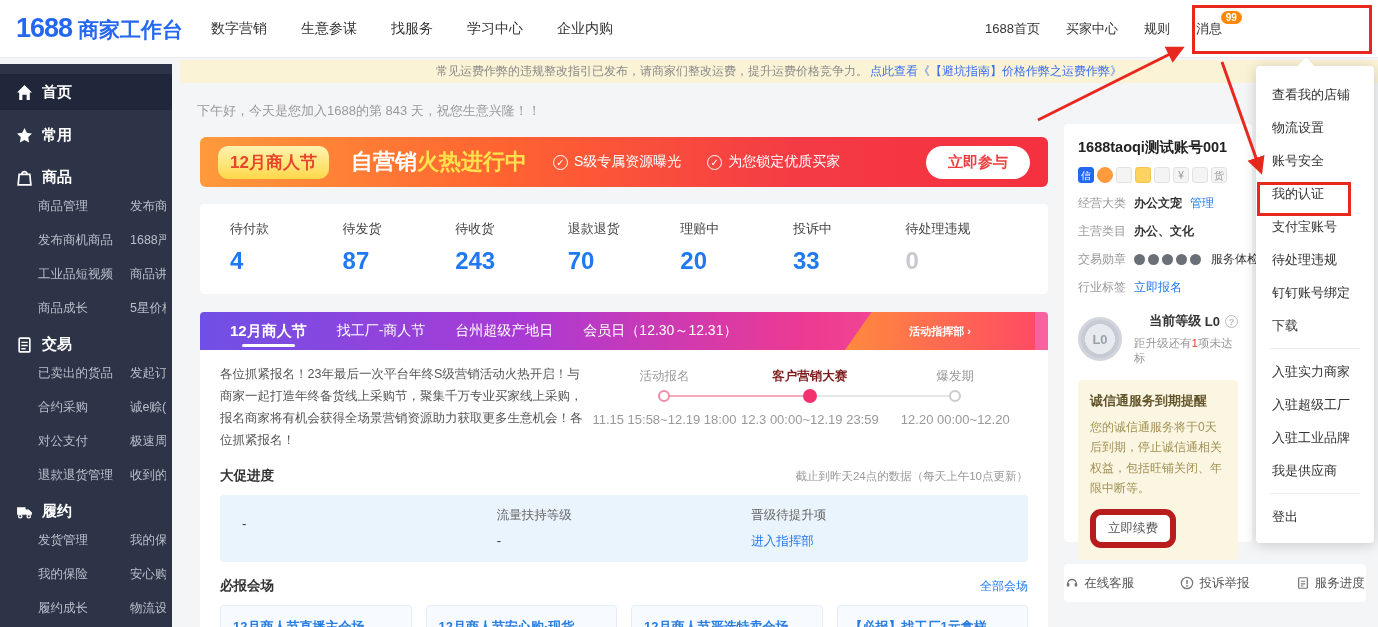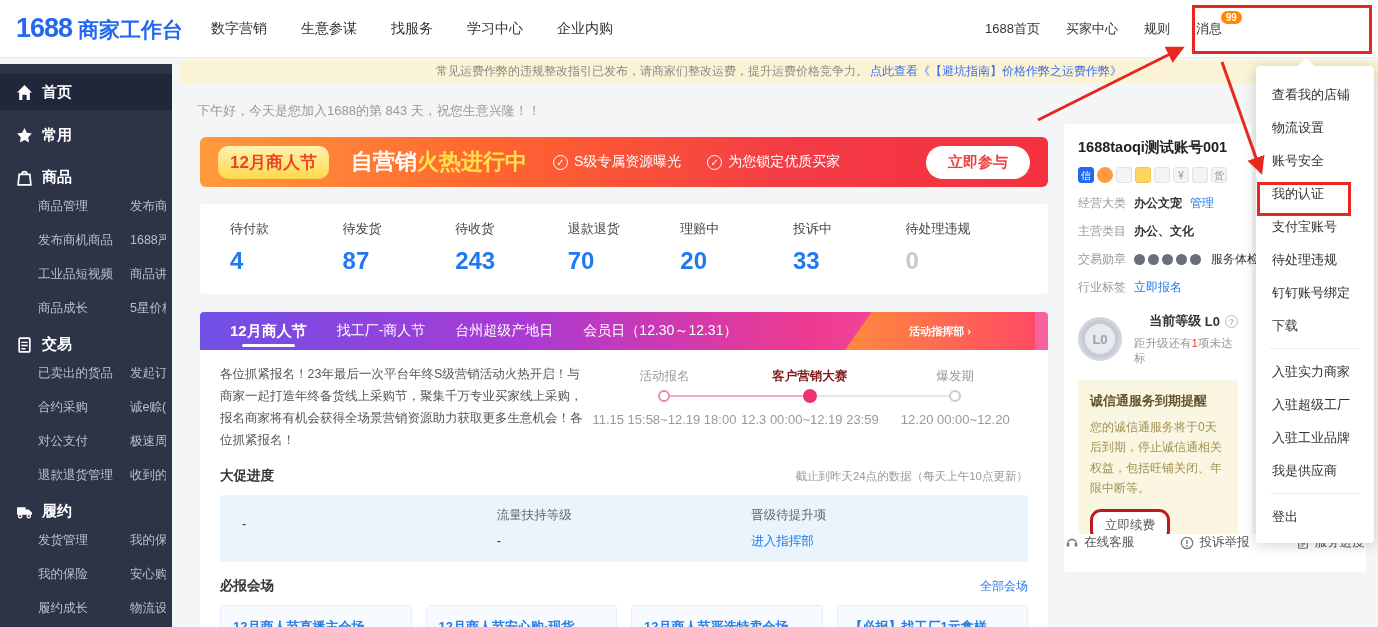--- a/index.html
+++ b/index.html
@@ -137,25 +137,25 @@
     justify-content:center; flex:0 0 auto; }
   .lv-info { margin-left:12px; }
   .lv-line1 { font-size:13px; font-weight:bold; color:#333; display:flex; align-items:center;justify-content:flex-end; }
   .q-ico { width:13px; height:13px; border:1px solid #bbb; border-radius:50%; color:#bbb; font-size:9px;
     line-height:12px; text-align:center; margin-left:5px; }
   .lv-line2 { font-size:11.5px; color:#999; margin-top:6px; }
   .lv-line2 .red { color:#f0382b; }
   .cx-box { margin-top:14px; background:#fbf6e2; border-radius:4px; padding:12px; }
   .cx-title { font-size:13px; font-weight:bold; color:#63542a; }
   .cx-body { font-size:12px; color:#a29155; line-height:1.7; margin-top:7px; }
-  .cx-btn { margin-top:10px; background:#fff; border:3px solid #b91c1c; border-radius:11px; font-size:12.5px;
+  .cx-btn { margin-top:10px; background:#fff; border:6px solid #b91c1c; border-radius:11px; font-size:12.5px;
     color:#555; padding:5px 12px; cursor:pointer; font-family:inherit; }
 
-  .service-bar { position:absolute; left:1064px; top:534px; width:302px; height:38px; background:#fff;
-    border-radius:4px; display:flex; align-items:flex-start; justify-content:space-around; z-index:6;gap:44px; }
+  .service-bar { position:absolute; left:1064px; top:564px; width:302px; height:38px; background:#fff;
+    border-radius:4px; display:flex; align-items:center; justify-content:space-around; z-index:6;gap:44px; }
   .svc { display:flex; align-items:center; font-size:12.5px; color:#555; cursor:pointer; gap:5px; }
   .svc svg { width:14px; height:14px; }
 
   
   .dropdown { position:absolute; left:1256px; top:66px; width:118px; background:#fff; border-radius:4px;
     box-shadow:0 2px 14px rgba(0,0,0,.18); padding:12px 0 10px; z-index:50; }
   .dropdown::before { content:""; position:absolute; top:-6px; left:44px; width:12px; height:12px;
     background:#fff; transform:rotate(45deg); }
   .dd-item { font-size:13px; color:#333; padding:7.5px 16px; cursor:pointer; white-space:nowrap; }
   .dd-div { height:1px; background:#ececec; margin:6px 14px; }

